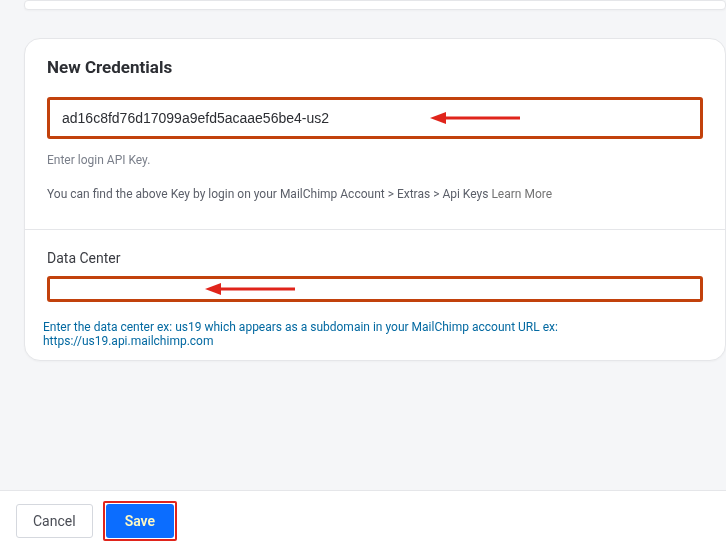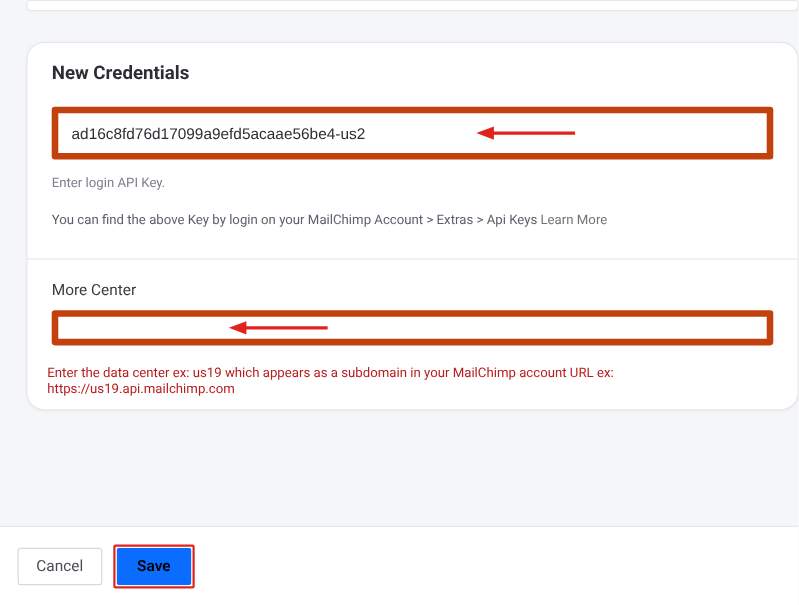--- a/index.html
+++ b/index.html
@@ -37,21 +37,21 @@
     .card-title {
       font-size: 17px;
       font-weight: 700;
       color: #2c2e33;
       padding: 18px 22px 20px 22px;
     }
     .section {
       padding: 0 22px;
     }
     .input-wrap {
-      border: 6px solid #c2410c;
+      border: 3px solid #c2410c;
       border-radius: 3px;
       padding: 10px 12px;
       display: flex;
       align-items: flex-start;
       position: relative;
     }
     .input {
       border: none;
       outline: none;
       font-size: 14px;
@@ -95,21 +95,21 @@
     .section-label {
       font-size: 14px;
       color: #3a3c42;
       padding: 20px 22px 10px 22px;
     }
     .footer {
       position: absolute;
       bottom: 0;
       left: 0;
       right: 0;
-      height: 72px;
+      height: 60px;
       background: #fff;
       border-top: 1px solid #e5e6e9;
       display: flex;
       align-items: center;
       padding-left: 16px;
       gap: 10px;
     }
     .btn {
       font-size: 14px;
       padding: 8px 16px;
@@ -118,33 +118,33 @@
       cursor: pointer;
       font-family: inherit;
     }
     .btn-cancel {
       background: #fff;
       border: 1px solid #d5d8de;
       color: #4a4d55;
     }
     .btn-save {
       background: #0b6dff;
-      color: #000000;
+      color: #fef9c3;
       font-weight: 600;
       padding: 8px 18px;
     }
     .save-highlight {
       display: inline-block;
       border: 2px solid #e0241b;
       border-radius: 2px;
       padding: 1px;
     }
     .help-text-dc {
       font-size: 12px;
-      color: #b91c1c;
+      color: #0369a1;
       padding: 18px 18px 0 18px;
     }
   </style>
 </head>
 <body>
 
 <div class="page-wrap">
   <div class="top-card-sliver"></div>
 
   <div class="card">
@@ -159,21 +159,21 @@
         </svg>
       </div>
       <div class="help-text">Enter login API Key.</div>
       <div class="help-text2">
         <span>You can find the above Key by login on your MailChimp Account &gt; Extras &gt; Api Keys </span><a class="link">Learn More</a>
       </div>
     </div>
 
     <div class="divider"></div>
 
-    <div class="section-label">More Center</div>
+    <div class="section-label">Data Center</div>
     <div class="section">
       <div class="input-wrap">
         <svg class="arrow-svg arrow2" width="90" height="16" viewBox="0 0 90 16">
           <line x1="90" y1="8" x2="12" y2="8" stroke="#e0241b" stroke-width="3"></line>
           <polygon points="0,8 16,2 16,14" fill="#e0241b"></polygon>
         </svg>
       </div>
     </div>
     <div class="help-text-dc">Enter the data center ex: us19 which appears as a subdomain in your MailChimp account URL ex: https://us19.api.mailchimp.com</div>
   </div>

